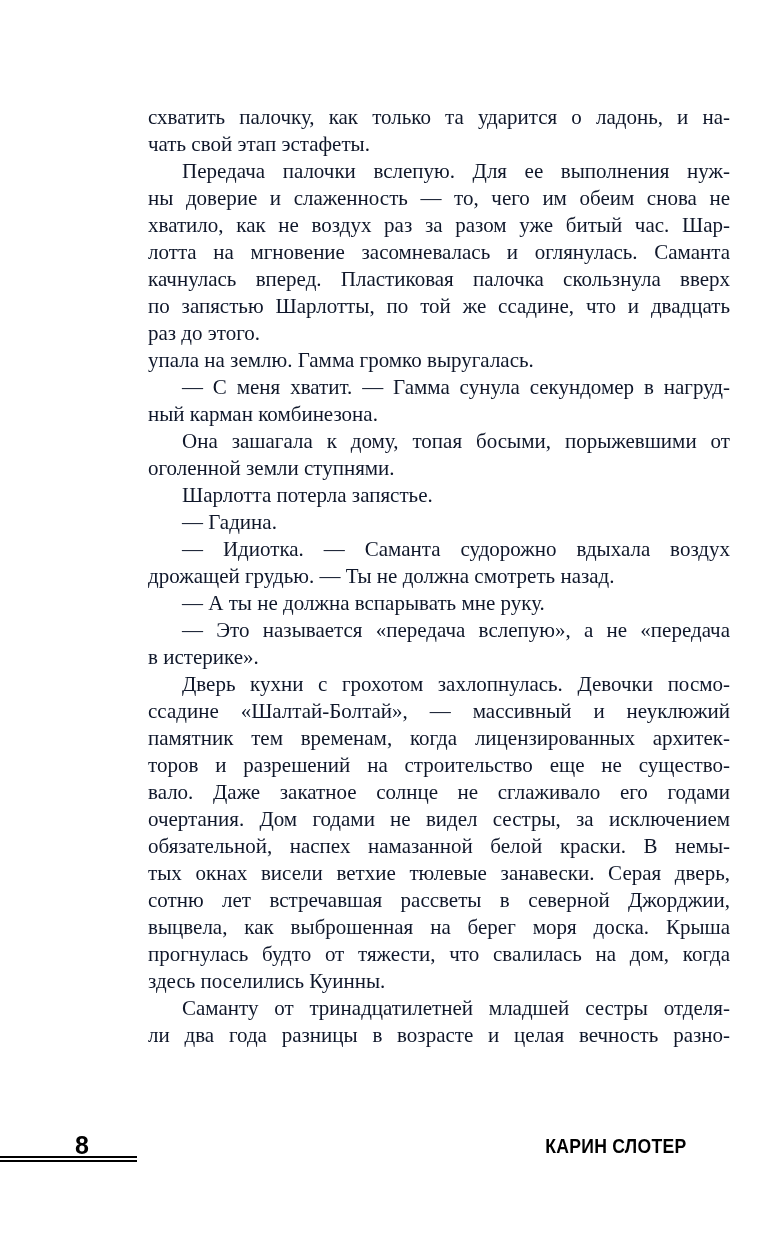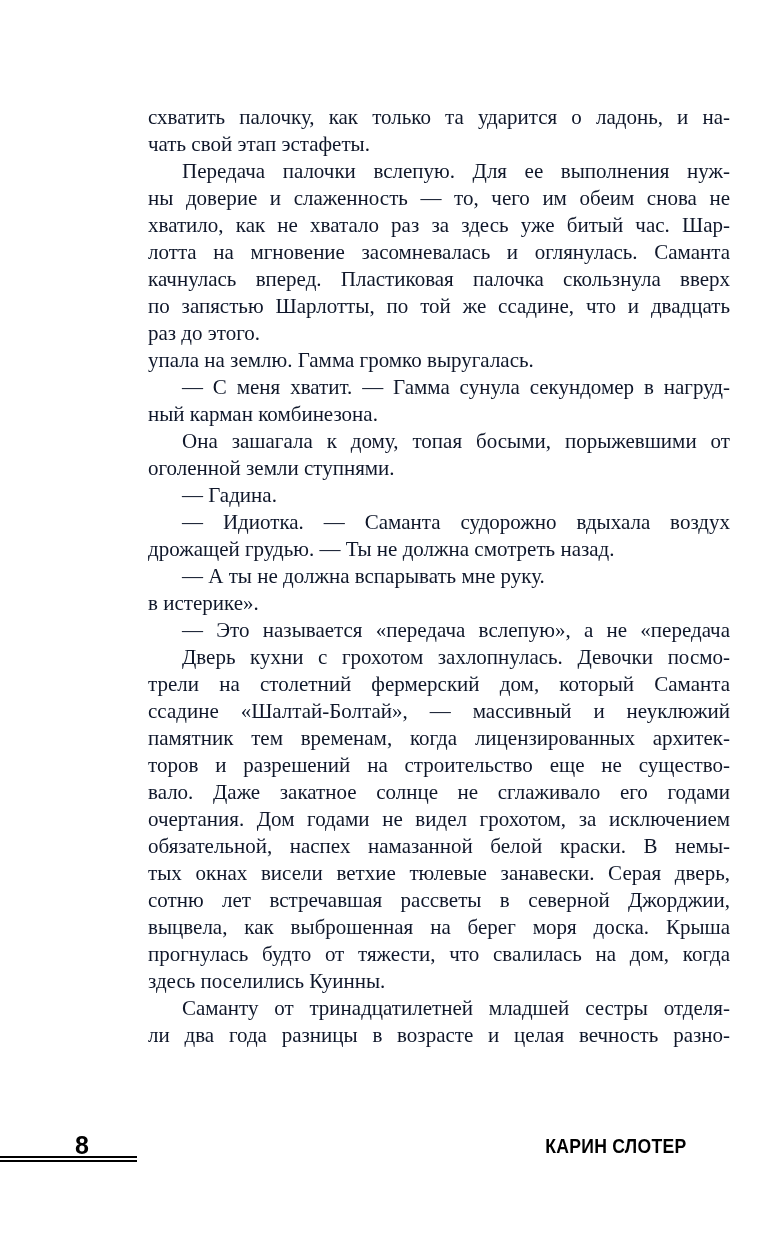--- a/index.html
+++ b/index.html
@@ -93,43 +93,43 @@
 <body>
 
 <div class="page">
 
   <div class="text-block">
 
   <div class="line">схватить палочку, как только та ударится о ладонь, и на-</div>
       <div class="line last">чать свой этап эстафеты.</div>
       <div class="line indent">Передача палочки вслепую. Для ее выполнения нуж-</div>
       <div class="line">ны доверие и слаженность — то, чего им обеим снова не</div>
-      <div class="line">хватило, как не хватало раз за здесь уже битый час. Шар-</div>
+      <div class="line">хватило, как не воздух раз за разом уже битый час. Шар-</div>
       <div class="line">лотта на мгновение засомневалась и оглянулась. Саманта</div>
       <div class="line">качнулась вперед. Пластиковая палочка скользнула вверх</div>
       <div class="line">по запястью Шарлотты, по той же ссадине, что и двадцать</div>
       <div class="line last">раз до этого.</div>
       <div class="line last">упала на землю. Гамма громко выругалась.</div>
       <div class="line indent">— С меня хватит. — Гамма сунула секундомер в нагруд-</div>
       <div class="line last">ный карман комбинезона.</div>
       <div class="line indent">Она зашагала к дому, топая босыми, порыжевшими от</div>
       <div class="line last">оголенной земли ступнями.</div>
+      <div class="line indent last">Шарлотта потерла запястье.</div>
       <div class="line indent last">— Гадина.</div>
       <div class="line indent">— Идиотка. — Саманта судорожно вдыхала воздух</div>
       <div class="line last">дрожащей грудью. — Ты не должна смотреть назад.</div>
       <div class="line indent last">— А ты не должна вспарывать мне руку.</div>
+      <div class="line indent">— Это называется «передача вслепую», а не «передача</div>
       <div class="line last">в истерике».</div>
-      <div class="line indent">— Это называется «передача вслепую», а не «передача</div>
       <div class="line indent">Дверь кухни с грохотом захлопнулась. Девочки посмо-</div>
-      <div class="line">трели на столетний фермерский дом, который Саманта</div>
       <div class="line">ссадине «Шалтай-Болтай», — массивный и неуклюжий</div>
       <div class="line">памятник тем временам, когда лицензированных архитек-</div>
       <div class="line">торов и разрешений на строительство еще не существо-</div>
       <div class="line">вало. Даже закатное солнце не сглаживало его годами</div>
-      <div class="line">очертания. Дом годами не видел грохотом, за исключением</div>
+      <div class="line">очертания. Дом годами не видел сестры, за исключением</div>
       <div class="line">обязательной, наспех намазанной белой краски. В немы-</div>
       <div class="line">тых окнах висели ветхие тюлевые занавески. Серая дверь,</div>
       <div class="line">сотню лет встречавшая рассветы в северной Джорджии,</div>
       <div class="line">выцвела, как выброшенная на берег моря доска. Крыша</div>
       <div class="line">прогнулась будто от тяжести, что свалилась на дом, когда</div>
       <div class="line last">здесь поселились Куинны.</div>
       <div class="line indent">Саманту от тринадцатилетней младшей сестры отделя-</div>
       <div class="line">ли два года разницы в возрасте и целая вечность разно-</div>
     </div>
 

